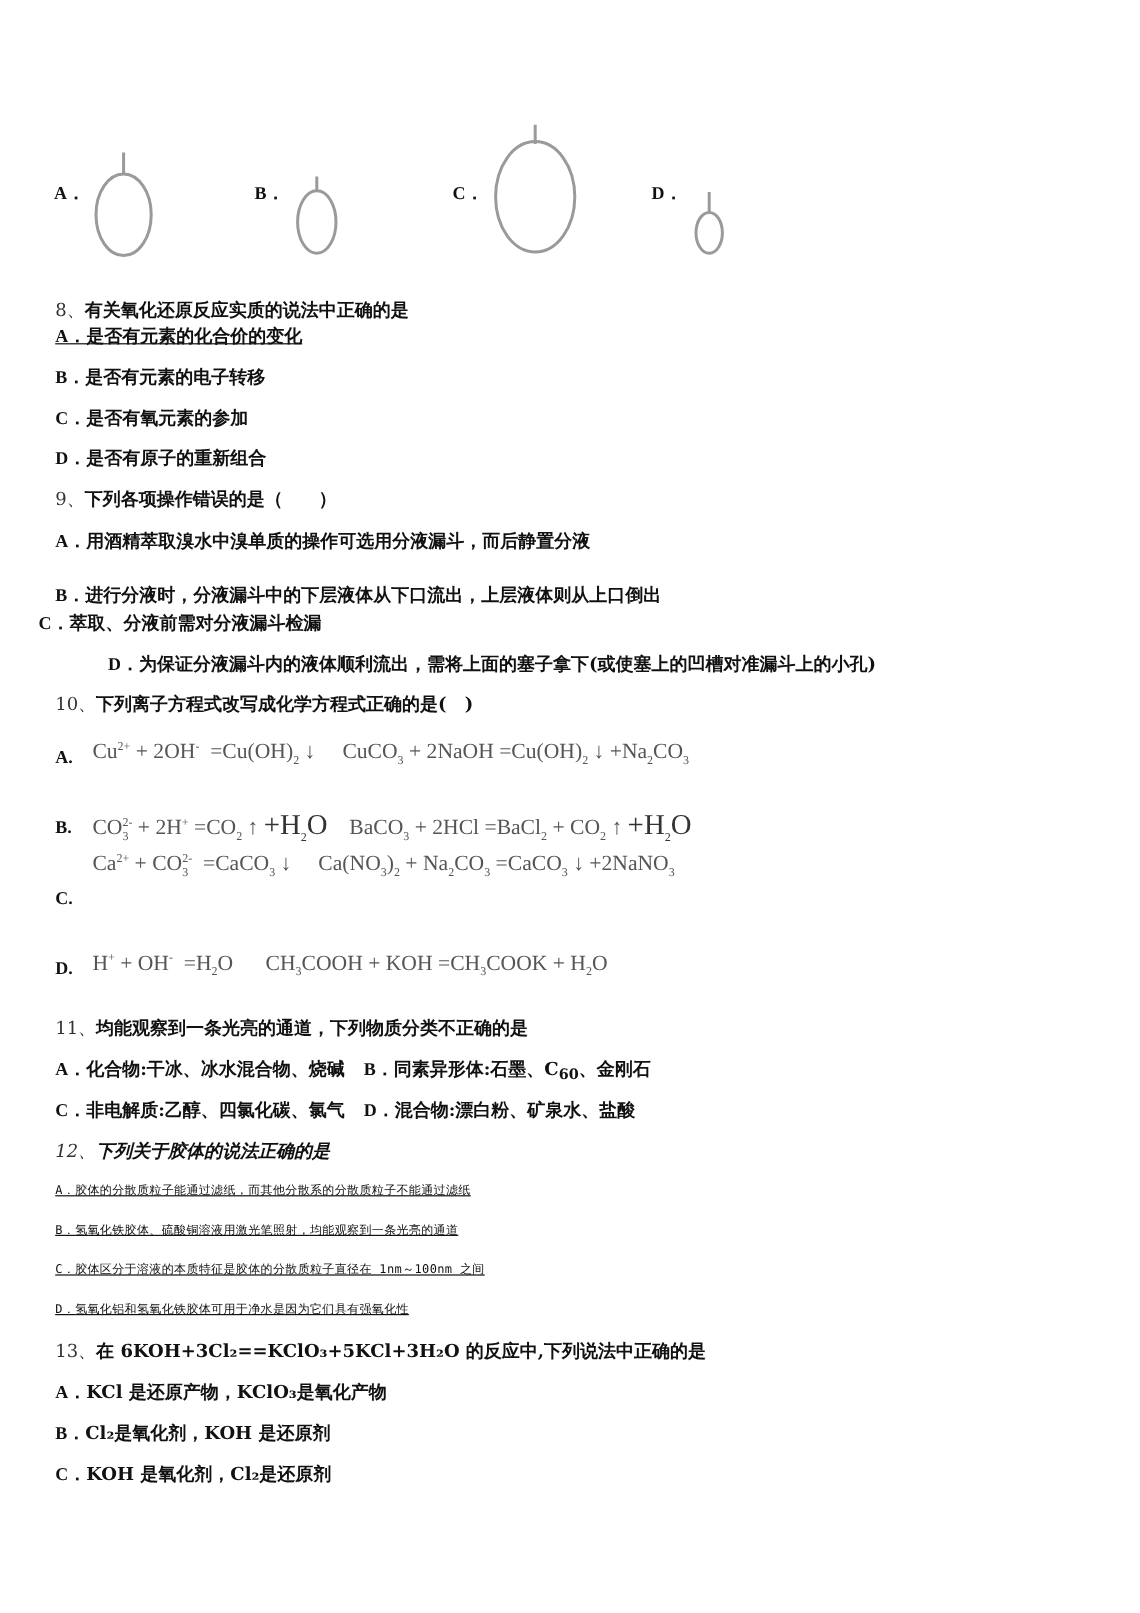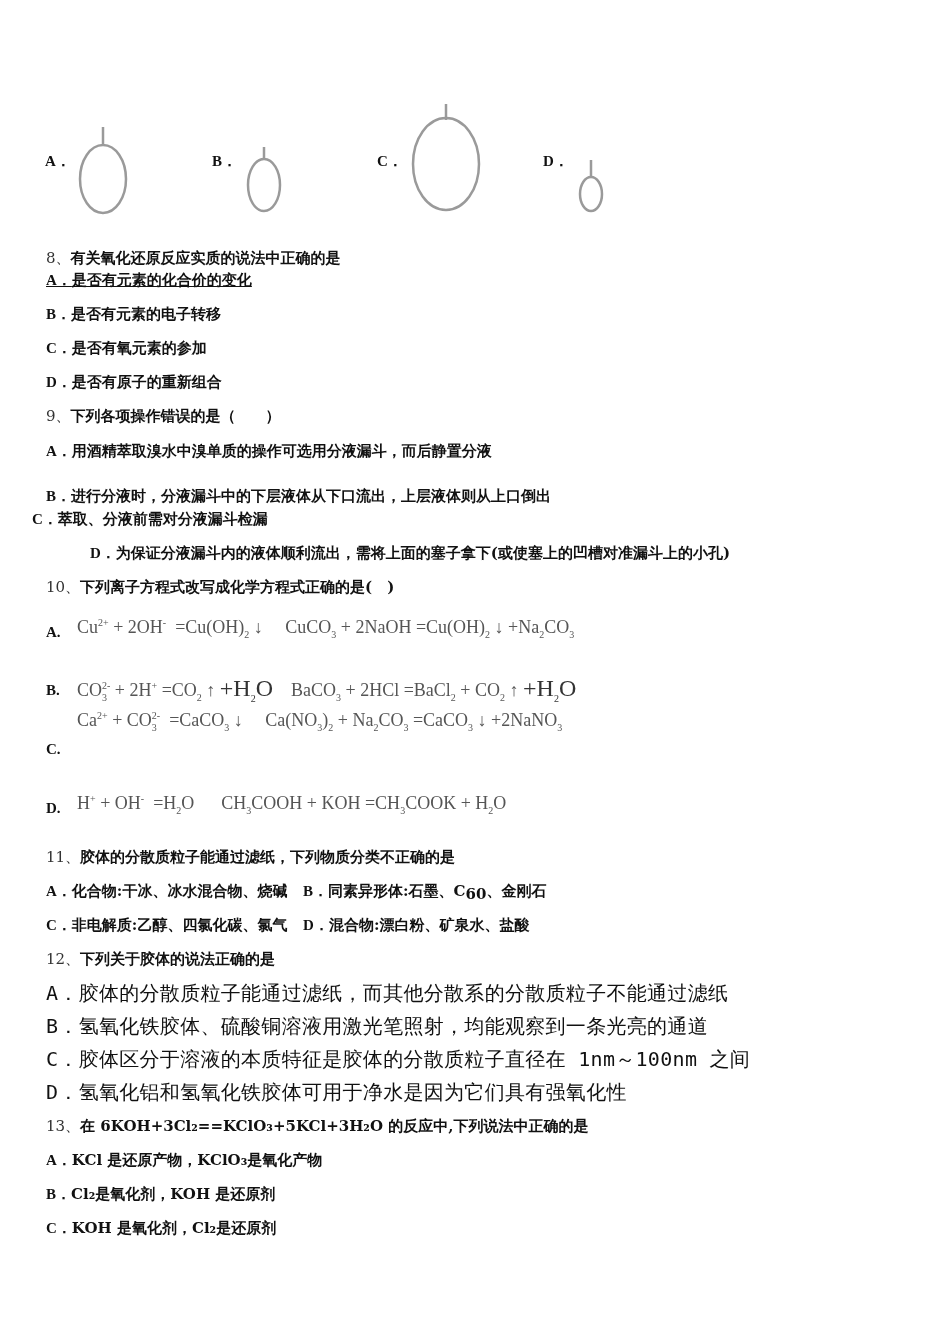--- a/index.html
+++ b/index.html
@@ -2,25 +2,25 @@
 <html><head>
   <meta charset="utf-8">
   <style>
     html, body { margin: 0; padding: 0; background: #ffffff; }
     body { width: 950px; height: 1344px; position: relative; overflow: hidden;
            font-family: "DejaVu Serif", "Liberation Serif", serif; color: #111; }
     .abs { position: absolute; white-space: nowrap; }
     .line { font-size: 15px; line-height: 20px; font-weight: bold; }
     .qnum { font-weight: normal; color: #333; }
     .opt-label { font-family: "Liberation Serif", serif; font-weight: bold; font-size: 15px; }
-    .mono-line { font-family: "DejaVu Sans Mono", "Liberation Mono", monospace; font-size: 20px; font-weight: normal; letter-spacing: 0.3px; }
+    .mono-line { font-family: "DejaVu Sans Mono", "Liberation Mono", monospace; font-size: 10px; font-weight: normal; letter-spacing: 0.3px; text-decoration: underline; }
     .eq { font-family: "Liberation Serif", serif; font-weight: normal; color: #555; font-size: 18px; line-height: 24px; }
     .eq sub, .eq sup { font-size: 10px; }
     .eq .big { font-size: 24px; color: #333; }
-    .sub { font-size: 15px; vertical-align: -3px; }
+    .sub { font-size: 12px; vertical-align: -3px; }
     .loop-label { font-family: "Liberation Serif", serif; font-weight: bold; font-size: 15px; }
     svg.loop ellipse { fill: none; stroke: #9a9a9a; stroke-width: 2.5; }
     svg.loop line { stroke: #9a9a9a; stroke-width: 2.5; }
   </style>
 </head>
 <body>
 
 <div class="abs loop-label" style="left:45px;top:152px;">A．</div>
 <svg class="abs loop" style="left:75px;top:125px;" width="60" height="92">
   <line x1="28" y1="2" x2="28" y2="20"></line>
@@ -95,32 +95,32 @@
 <div class="abs eq" style="left:77px;top:704px;font-family:Liberation Serif, serif;">
   Ca<sup>2+</sup> + CO<sub style="font-size:10px">3</sub><sup style="margin-left:-5px">2-</sup>&nbsp; =CaCO<sub>3</sub> ↓ &nbsp;&nbsp;&nbsp; Ca(NO<sub>3</sub>)<sub>2</sub> + Na<sub>2</sub>CO<sub>3</sub> =CaCO<sub>3</sub> ↓ +2NaNO<sub>3</sub>
 </div>
 
 <div class="abs opt-label" style="left:46px;top:800px;">D.</div>
 <div class="abs eq" style="left:77px;top:787px;">
   H<sup>+</sup> + OH<sup>-</sup>&nbsp; =H<sub>2</sub>O &nbsp;&nbsp;&nbsp;&nbsp; CH<sub>3</sub>COOH + KOH =CH<sub>3</sub>COOK + H<sub>2</sub>O
 </div>
 
 <div class="abs line" style="left:46px;top:847px;">
-  <span class="qnum">11、</span><span>胶体的分散质粒子能通过滤纸，下列物质分类不正确的是</span>
+  <span class="qnum">11、</span><span>均能观察到一条光亮的通道，下列物质分类不正确的是</span>
 </div>
 <div class="abs line" style="left:46px;top:881px;">
   <span class="opt-label">A．</span><span>化合物:干冰、冰水混合物、烧碱</span>&nbsp;&nbsp;
   <span class="opt-label">B．</span><span>同素异形体:石墨、C</span><span class="sub">60</span><span>、金刚石</span>
 </div>
 <div class="abs line" style="left:46px;top:915px;">
   <span class="opt-label">C．</span><span>非电解质:乙醇、四氯化碳、氯气</span>&nbsp;&nbsp;
   <span class="opt-label">D．</span><span>混合物:漂白粉、矿泉水、盐酸</span>
 </div>
 
-<div class="abs line" style="left:46px;top:949px;">
+<div class="abs line" style="left:46px;top:949px;font-style:italic;">
   <span class="qnum">12、</span><span>下列关于胶体的说法正确的是</span>
 </div>
 <div class="abs line mono-line" style="left:46px;top:983px;">
   <span>A．</span><span>胶体的分散质粒子能通过滤纸，而其他分散系的分散质粒子不能通过滤纸</span>
 </div>
 <div class="abs line mono-line" style="left:46px;top:1016px;">
   <span>B．</span><span>氢氧化铁胶体、硫酸铜溶液用激光笔照射，均能观察到一条光亮的通道</span>
 </div>
 <div class="abs line mono-line" style="left:46px;top:1049px;">
   <span>C．</span><span>胶体区分于溶液的本质特征是胶体的分散质粒子直径在 1nm～100nm 之间</span>

